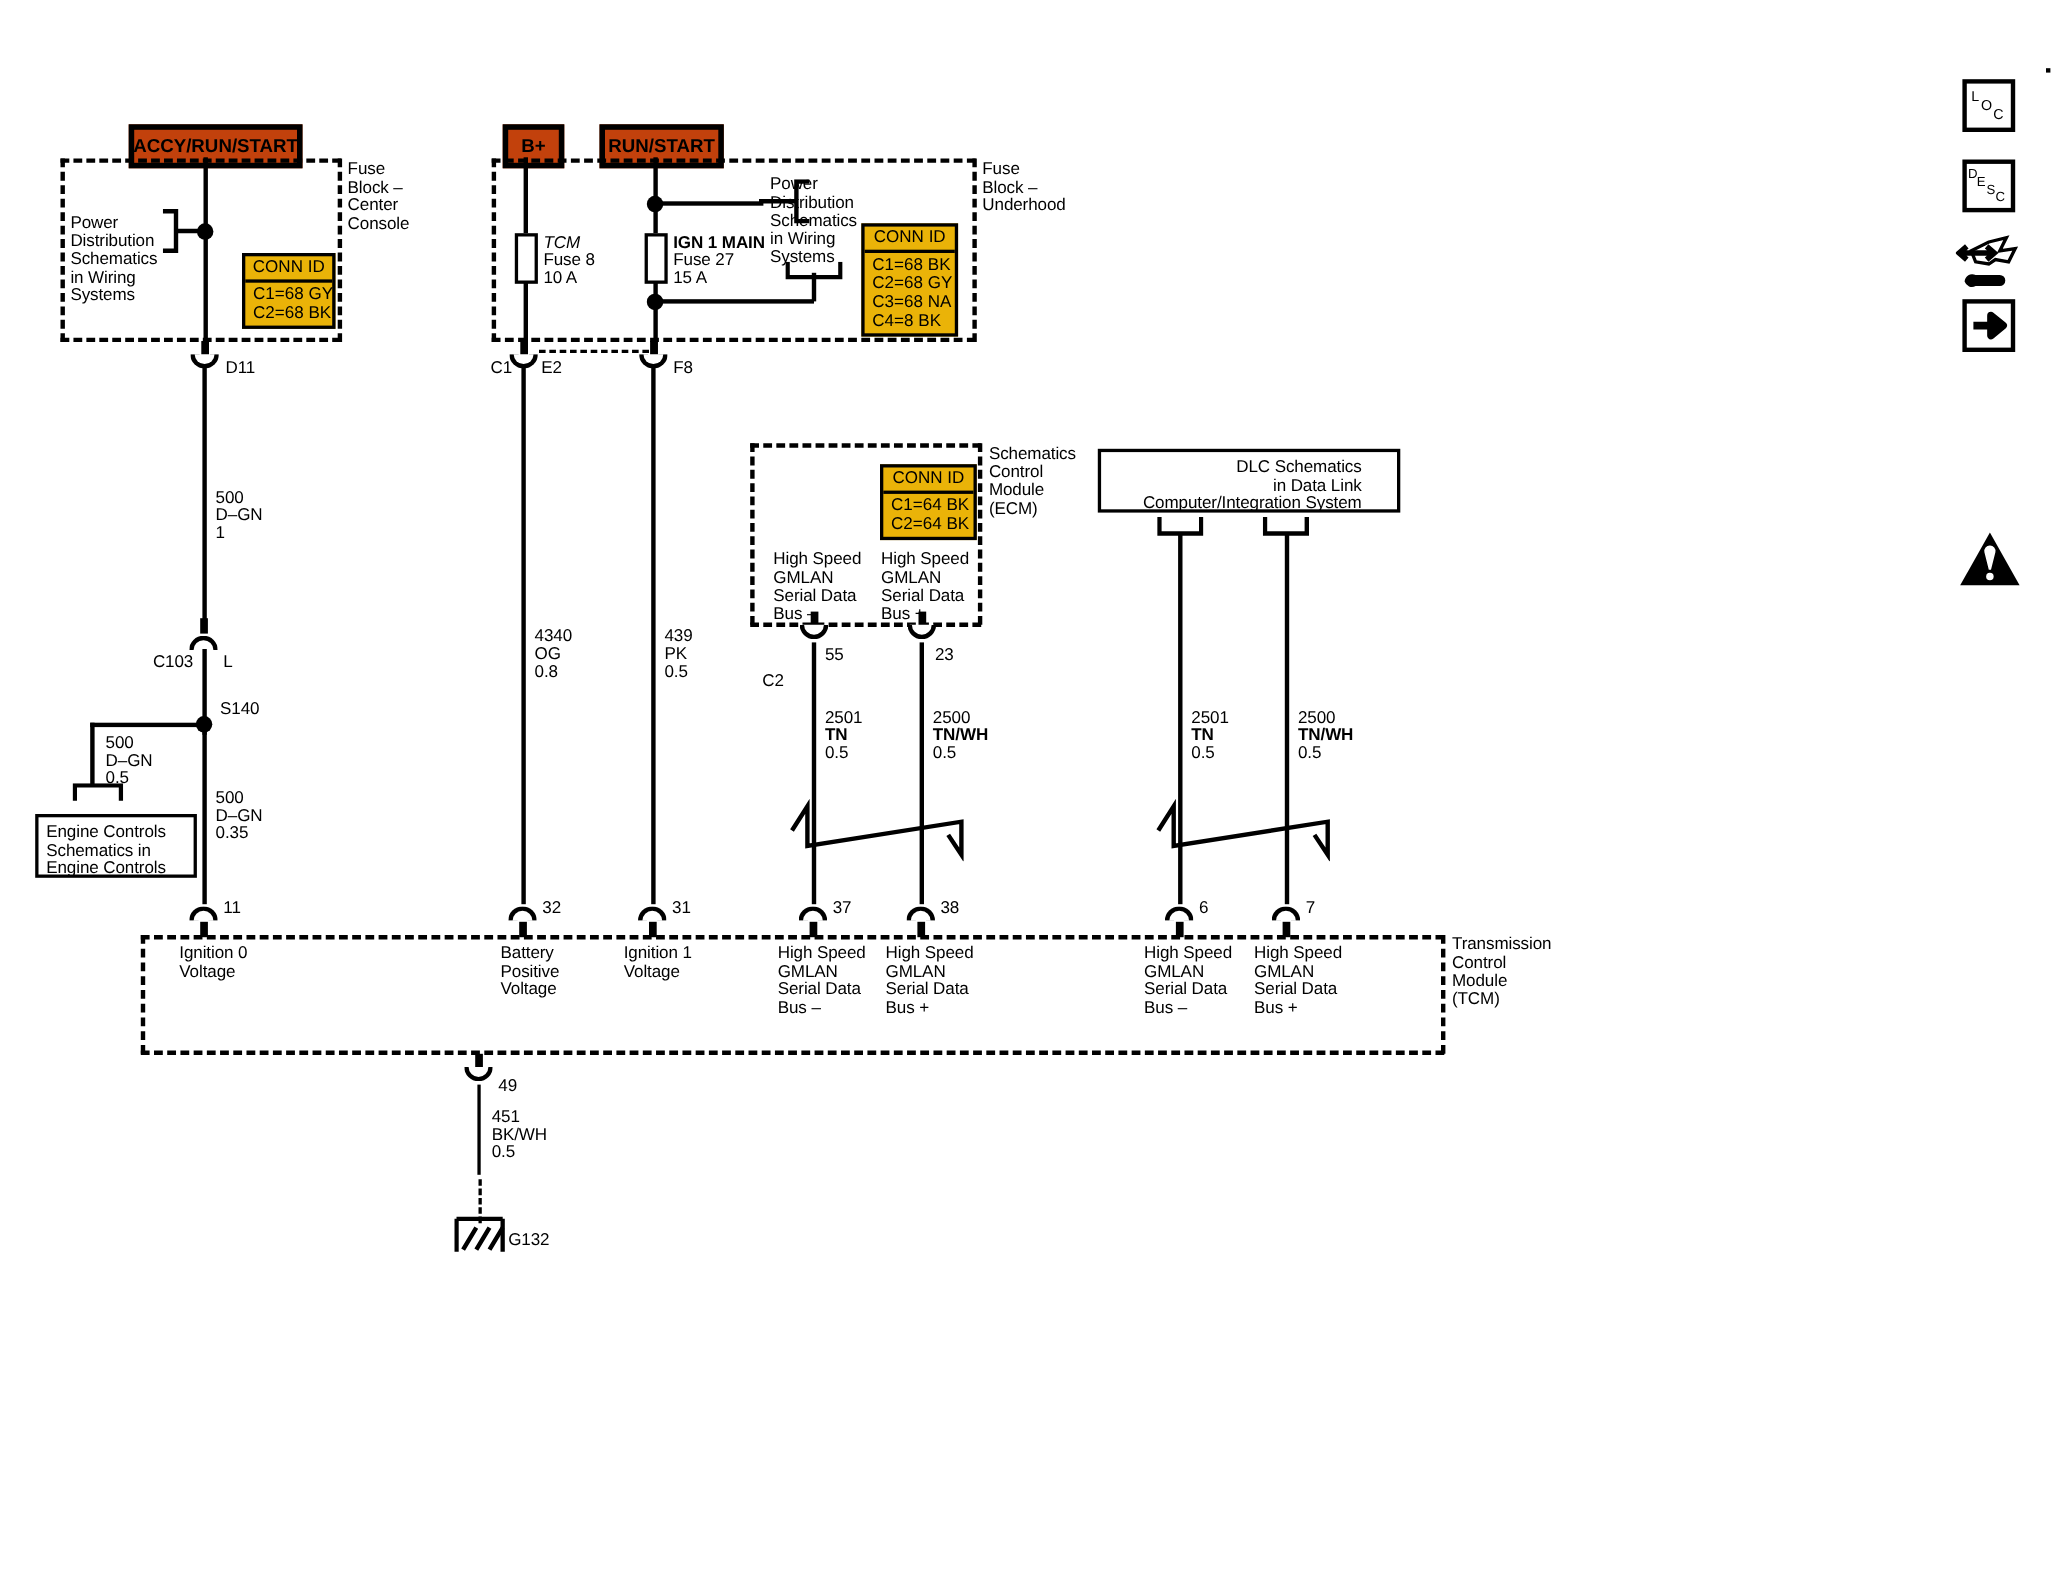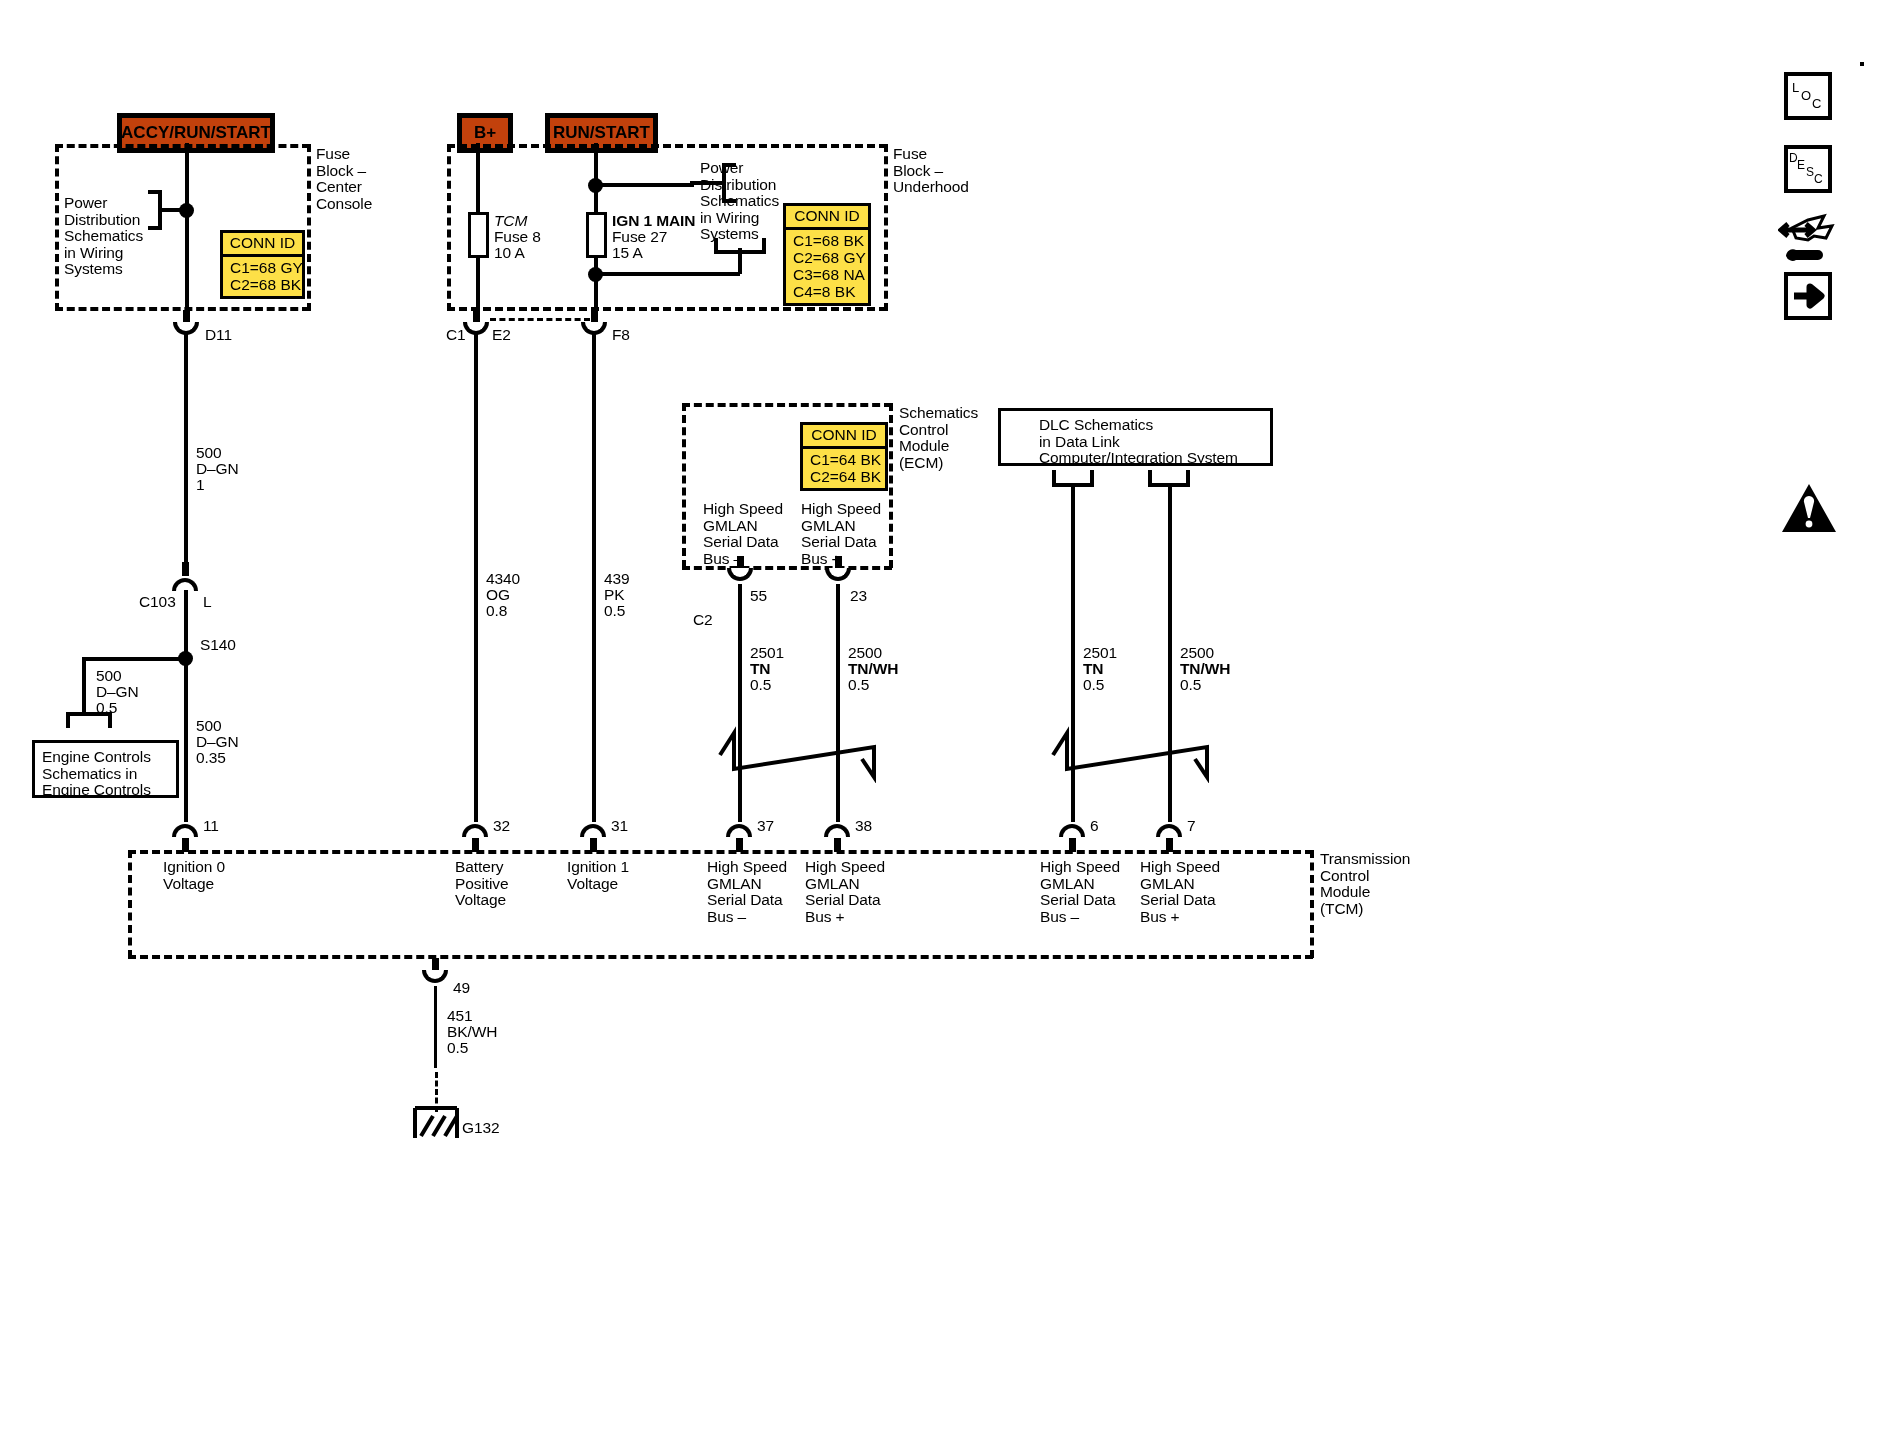--- a/index.html
+++ b/index.html
@@ -10,21 +10,21 @@
   .vline2{position:absolute;background:#000;width:4px;}
   .hline2{position:absolute;background:#000;height:4px;}
   
   .dash-h{position:absolute;height:0;border-top:4px dashed #000;}
   .dash-v{position:absolute;width:0;border-left:4px dashed #000;}
   
   .hdrbox{position:absolute;border:5px solid #000;background:#c2410c;display:flex;align-items:center;justify-content:center;}
   .hdrbox span{font-size:17px;font-weight:bold;letter-spacing:0px;}
   
   .box{position:absolute;border:3px solid #000;background:#fff;box-sizing:border-box;}
-  .connid{position:absolute;border:3px solid #000;background:#fde047;box-sizing:border-box;}
+  .connid{position:absolute;border:3px solid #000;background:#eab308;box-sizing:border-box;}
   .connid .hd{text-align:center;font-size:15.5px;border-bottom:3px solid #000;padding:1px 6px 2px 6px;}
   .connid .bd{font-size:15.5px;line-height:17px;padding:2px 6px 3px 7px;white-space:pre;}
   
   .fuse{position:absolute;border:3px solid #000;background:#fff;box-sizing:border-box;}
   
   .cup{position:absolute;width:26px;height:13px;border:4px solid #000;border-top:none;border-radius:0 0 26px 26px;box-sizing:border-box;background:#fff;}
   .cupup{position:absolute;width:26px;height:13px;border:4px solid #000;border-bottom:none;border-radius:26px 26px 0 0;box-sizing:border-box;background:#fff;}
   .stub{position:absolute;background:#000;width:7px;}
   
   .dot{position:absolute;width:15px;height:15px;background:#000;border-radius:50%;}
@@ -241,21 +241,21 @@
   <div class="t" style="left:848px;top:661px;font-weight:bold;">TN/WH</div>
   <div class="t" style="left:848px;top:677px;">0.5</div>
 
   <div class="brk" style="left:712px;top:725px;">
     <svg width="170" height="58" viewBox="0 0 170 58">
       <path d="M8 30 L22 8 L22 44 L162 22 L162 52 L150 34" fill="none" stroke="#000" stroke-width="4"></path>
     </svg>
   </div>
 
   <div class="box" style="left:998px;top:408px;width:275px;height:58px;">
-    <div class="t" style="left:38px;top:6px;">DLC Schematics
+    <div class="t" style="left:38px;top:6px;text-align:right;">DLC Schematics
 in Data Link
 Computer/Integration System</div>
   </div>
 
   <div class="brk" style="left:1052px;top:470px;">
     <svg width="42" height="18" viewBox="0 0 42 18">
       <path d="M2 0 V15 H40 V0" fill="none" stroke="#000" stroke-width="4"></path>
     </svg>
   </div>
   <div class="brk" style="left:1148px;top:470px;">

